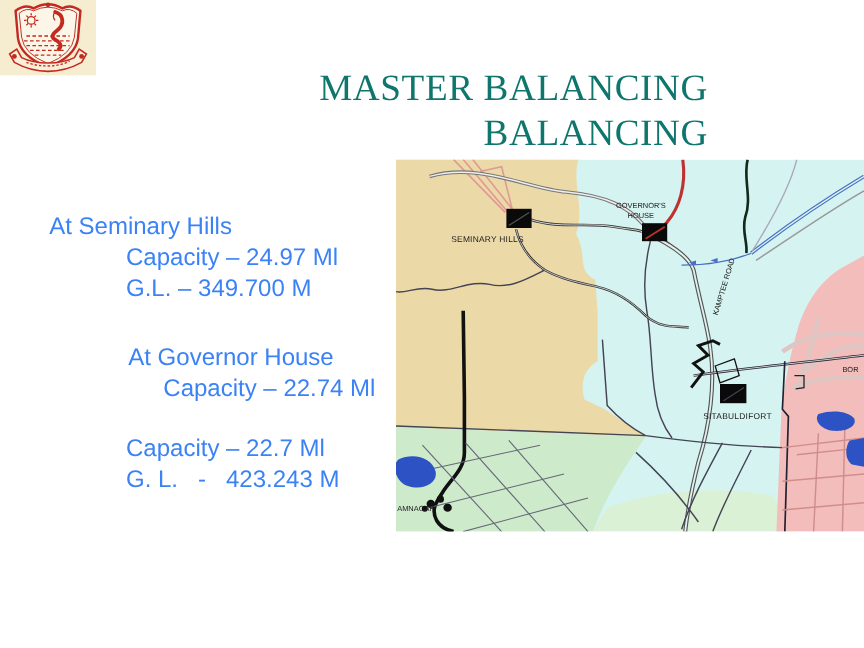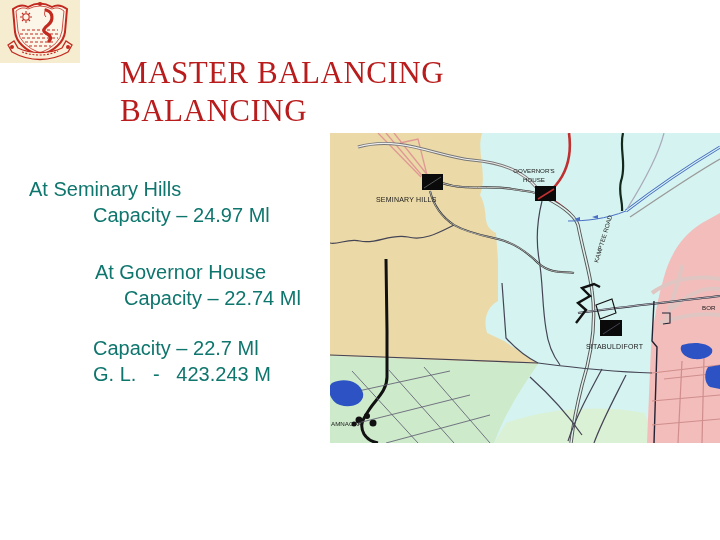--- a/index.html
+++ b/index.html
@@ -5,26 +5,26 @@
   html,body{margin:0;padding:0;}
   #slide{
     position:relative;width:720px;height:540px;background:#ffffff;
     font-family:"Liberation Sans",sans-serif;overflow:hidden;
   }
   
   #logo{position:absolute;left:0;top:0;width:80px;height:63px;}
   
   #title{
     position:absolute;left:120px;top:54px;width:470px;
-    text-align:left;color:#b91c1c;
+    text-align:right;color:#0f766e;
     font-family:"Liberation Serif",serif;
     font-size:31px;line-height:38px;letter-spacing:0.5px;
   }
   
-  #res-list{position:absolute;left:0;top:176px;width:332px;color:#0f766e;}
+  #res-list{position:absolute;left:12px;top:176px;width:332px;color:#3b82f6;}
   .res-block{margin-bottom:31px;}
   .res-block:nth-child(2){margin-bottom:24px;text-align:center;}
   .res-line{white-space:pre;font-size:20px;line-height:26px;}
   .res-name{padding-left:29px;}
   .res-sub{padding-left:93px;}
   
   #map{position:absolute;left:330px;top:133px;width:390px;height:310px;}
   #map svg{display:block;}
   .map-label{font-family:"Liberation Sans",sans-serif;font-size:7px;fill:#1a1a1a;letter-spacing:0.2px;}
   .map-label-sm{font-family:"Liberation Sans",sans-serif;font-size:6.2px;fill:#1a1a1a;}
@@ -62,20 +62,21 @@
 
   <div id="title">
     <div>MASTER BALANCING</div>
     <div>BALANCING</div>
   </div>
 
   <div id="res-list">
     <div class="res-block">
       <div class="res-line res-name">At Seminary Hills</div>
       <div class="res-line res-sub">Capacity – 24.97 Ml</div>
+      <div class="res-line res-sub">G.L. – 349.700 M</div>
     </div>
     <div class="res-block">
       <div class="res-line res-name">At Governor House</div>
       <div class="res-line res-sub">Capacity – 22.74 Ml</div>
     </div>
     <div class="res-block">
       <div class="res-line res-sub">Capacity – 22.7 Ml</div>
       <div class="res-line res-sub">G. L.   -   423.243 M</div>
     </div>
   </div>

